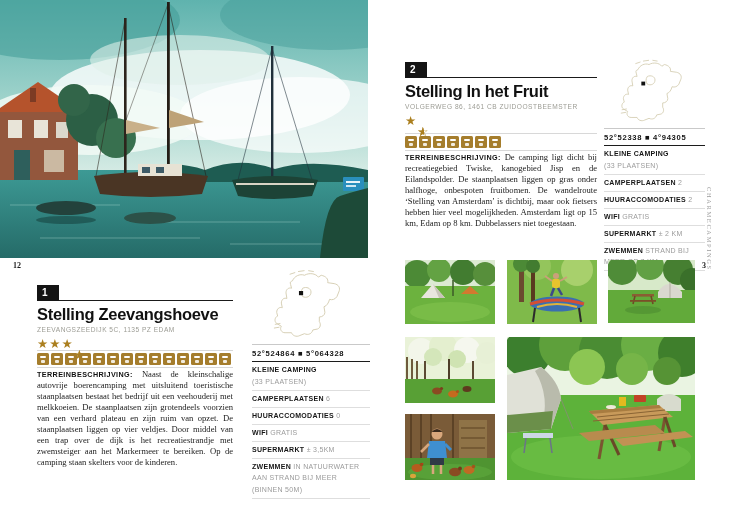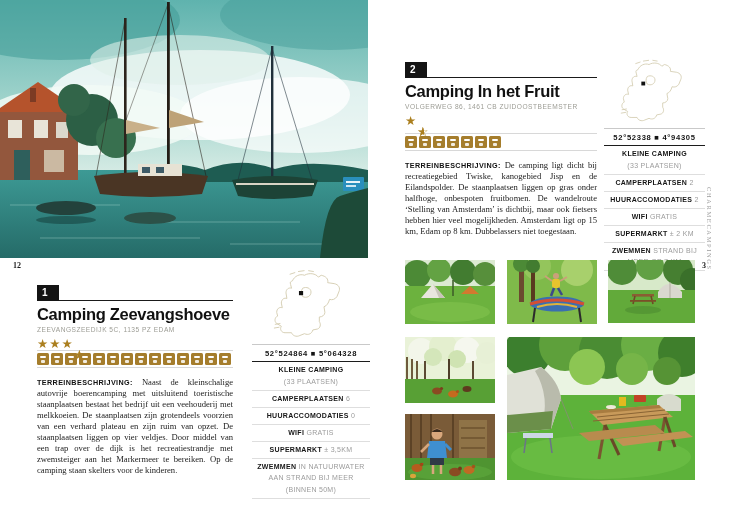--- a/index.html
+++ b/index.html
@@ -52,31 +52,31 @@
   }
   .am::before{
     content:"";position:absolute;left:3px;top:3px;width:6px;height:2px;
     background:#fff;border-radius:1px;
   }
   .am::after{
     content:"";position:absolute;left:4px;top:7px;width:4px;height:2.5px;
     background:rgba(255,255,255,.85);border-radius:1px;
   }
   .desc{
-    margin-top:9px;
+    margin-top:1px;
     font-family:"Liberation Serif",serif;
     font-size:8.6px;line-height:11px;text-align:justify;color:#222;
   }
   .desc-label{
     font-family:"Liberation Sans",sans-serif;font-weight:bold;
     font-size:7.2px;letter-spacing:0.4px;color:#111;
   }
 
   
-  .infocol{position:absolute;text-align:center;}
+  .infocol{position:absolute;}
   .map-wrap{display:flex;justify-content:center;}
   .coords{
     border-top:1px solid #c9c9c9;border-bottom:1px solid #1c1c1c;
     padding:4px 0 3px;margin-top:2px;
     font-size:7.6px;font-weight:bold;letter-spacing:0.7px;color:#141414;
     white-space:nowrap;
   }
   .info-row{
     border-bottom:1px solid #dedede;
     padding:4px 0;
@@ -171,21 +171,21 @@
   </svg>
 </div>
 
 <div class="abs pagenum" style="left:13px;top:261px;">12</div>
 
 <div class="listing" style="left:37px;top:285px;width:196px;">
   <div class="badge-row">
     <div class="num-badge">1</div>
     <div class="badge-rule"></div>
   </div>
-  <div class="title">Camping Zeevangshoeve</div>
+  <div class="title">Stelling Zeevangshoeve</div>
   <div class="address">ZEEVANGSZEEDIJK 5C, 1135 PZ EDAM</div>
   <div class="stars"><span class="star">★</span><span class="star">★</span><span class="star">★</span><span class="star-half"><span class="base">☆</span><span class="fill">★</span></span></div>
   <div class="rule"></div>
   <div class="amenities">
       <span class="am"></span>
       <span class="am"></span>
       <span class="am"></span>
       <span class="am"></span>
       <span class="am"></span>
       <span class="am"></span>
@@ -235,21 +235,21 @@
         <div class="info-extra">(BINNEN 50M)</div>
       </div>
     </div>
 </div>
 
 <div class="listing" style="left:405px;top:62px;width:192px;">
   <div class="badge-row">
     <div class="num-badge">2</div>
     <div class="badge-rule"></div>
   </div>
-  <div class="title">Camping In het Fruit</div>
+  <div class="title">Stelling In het Fruit</div>
   <div class="address">VOLGERWEG 86, 1461 CB ZUIDOOSTBEEMSTER</div>
   <div class="stars"><span class="star">★</span><span class="star-half"><span class="base">☆</span><span class="fill">★</span></span></div>
   <div class="rule" style="margin-top:6px;"></div>
   <div class="amenities">
       <span class="am"></span>
       <span class="am"></span>
       <span class="am"></span>
       <span class="am"></span>
       <span class="am"></span>
       <span class="am"></span>

